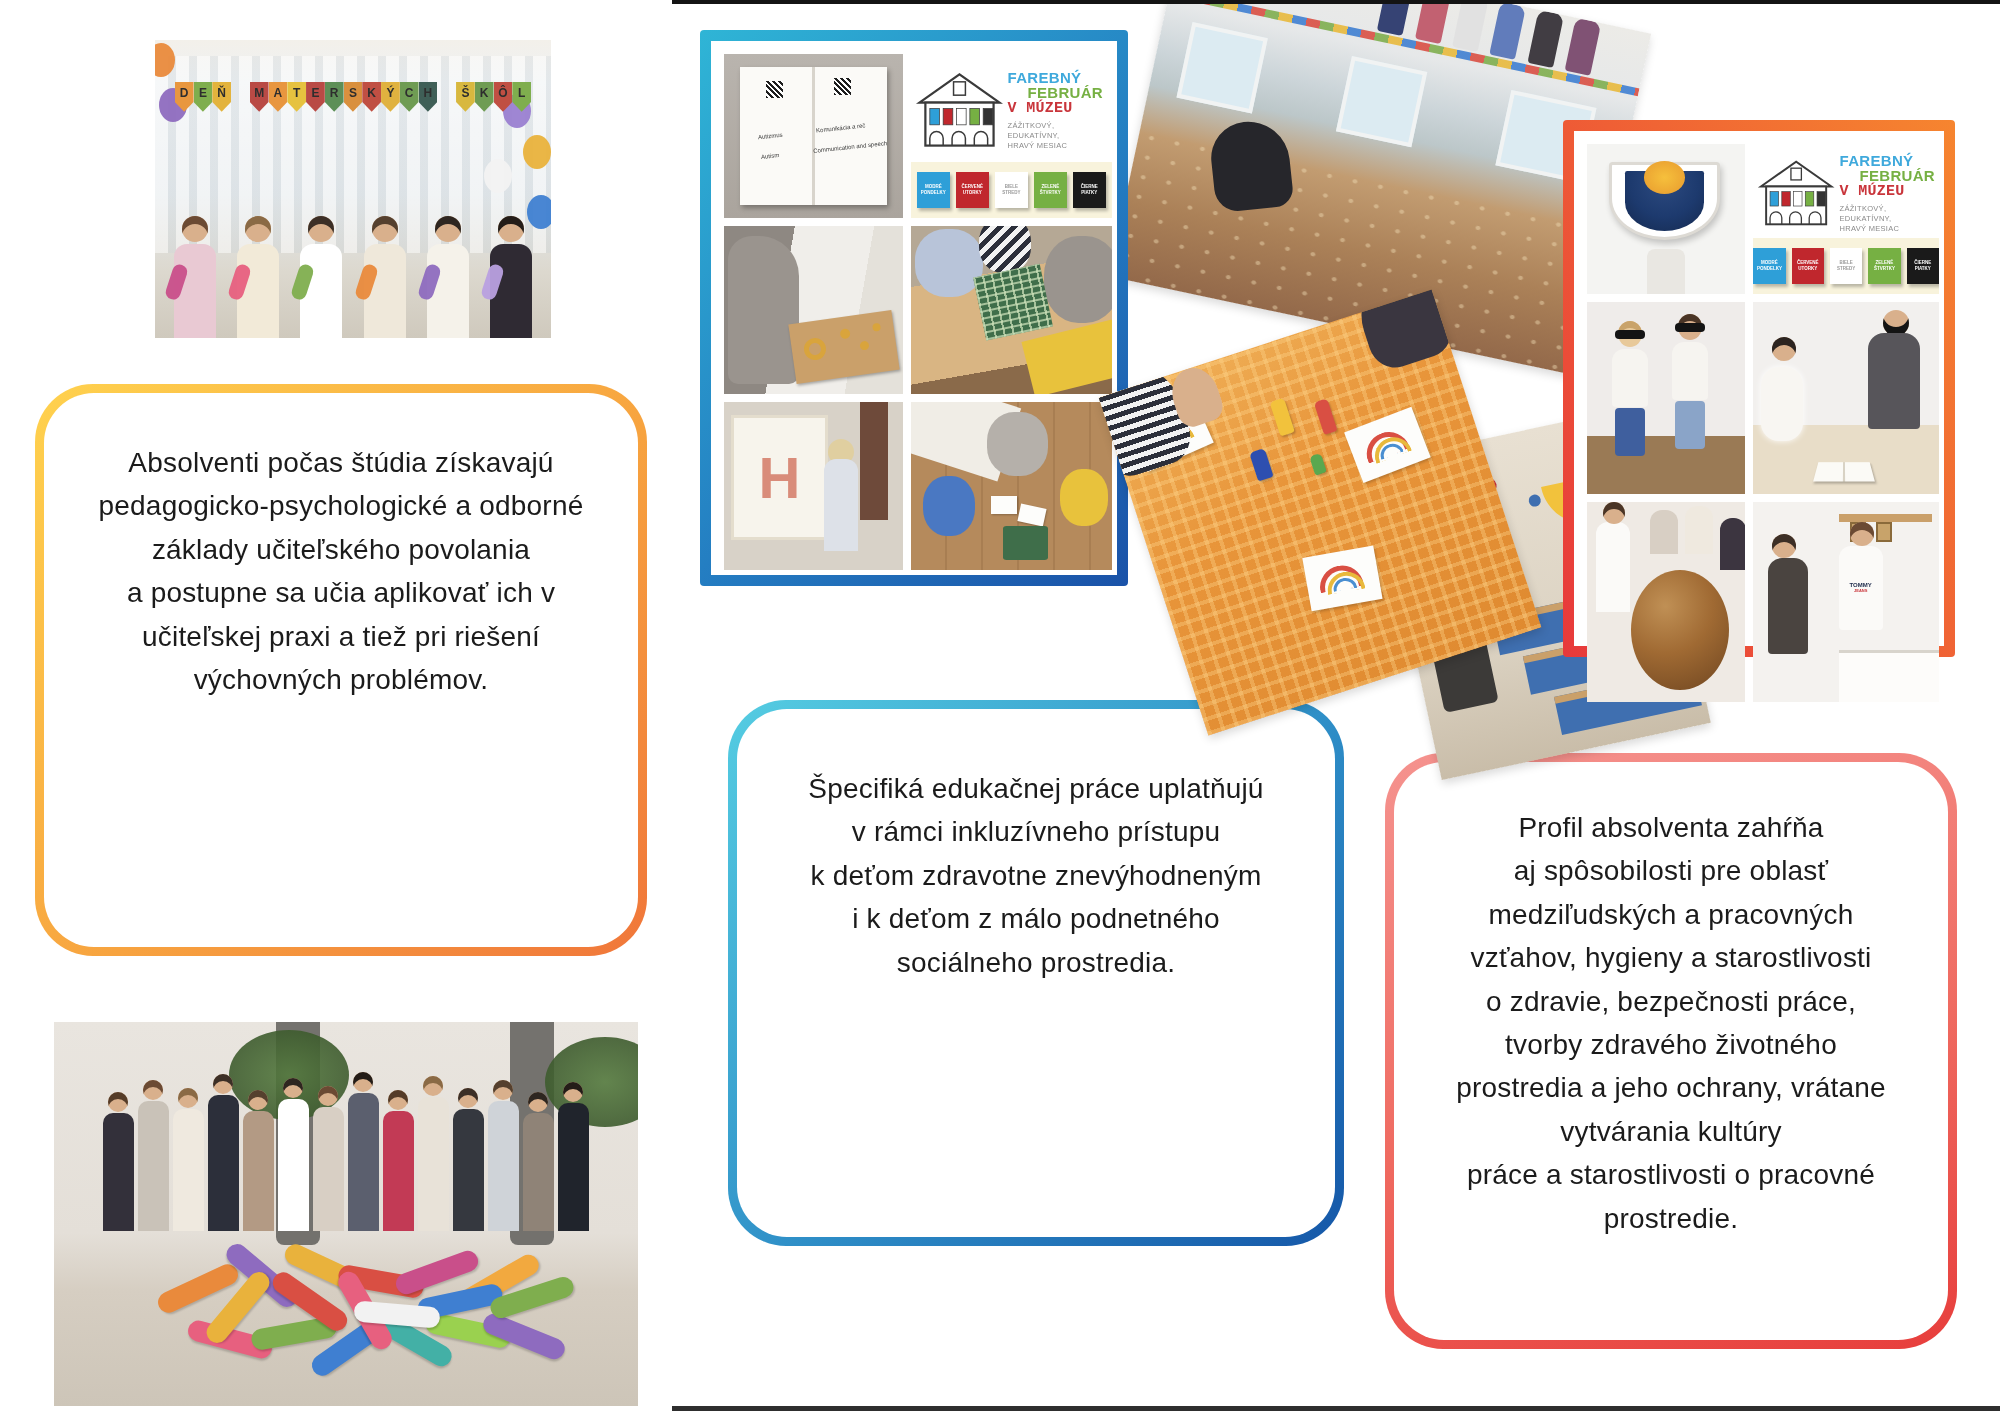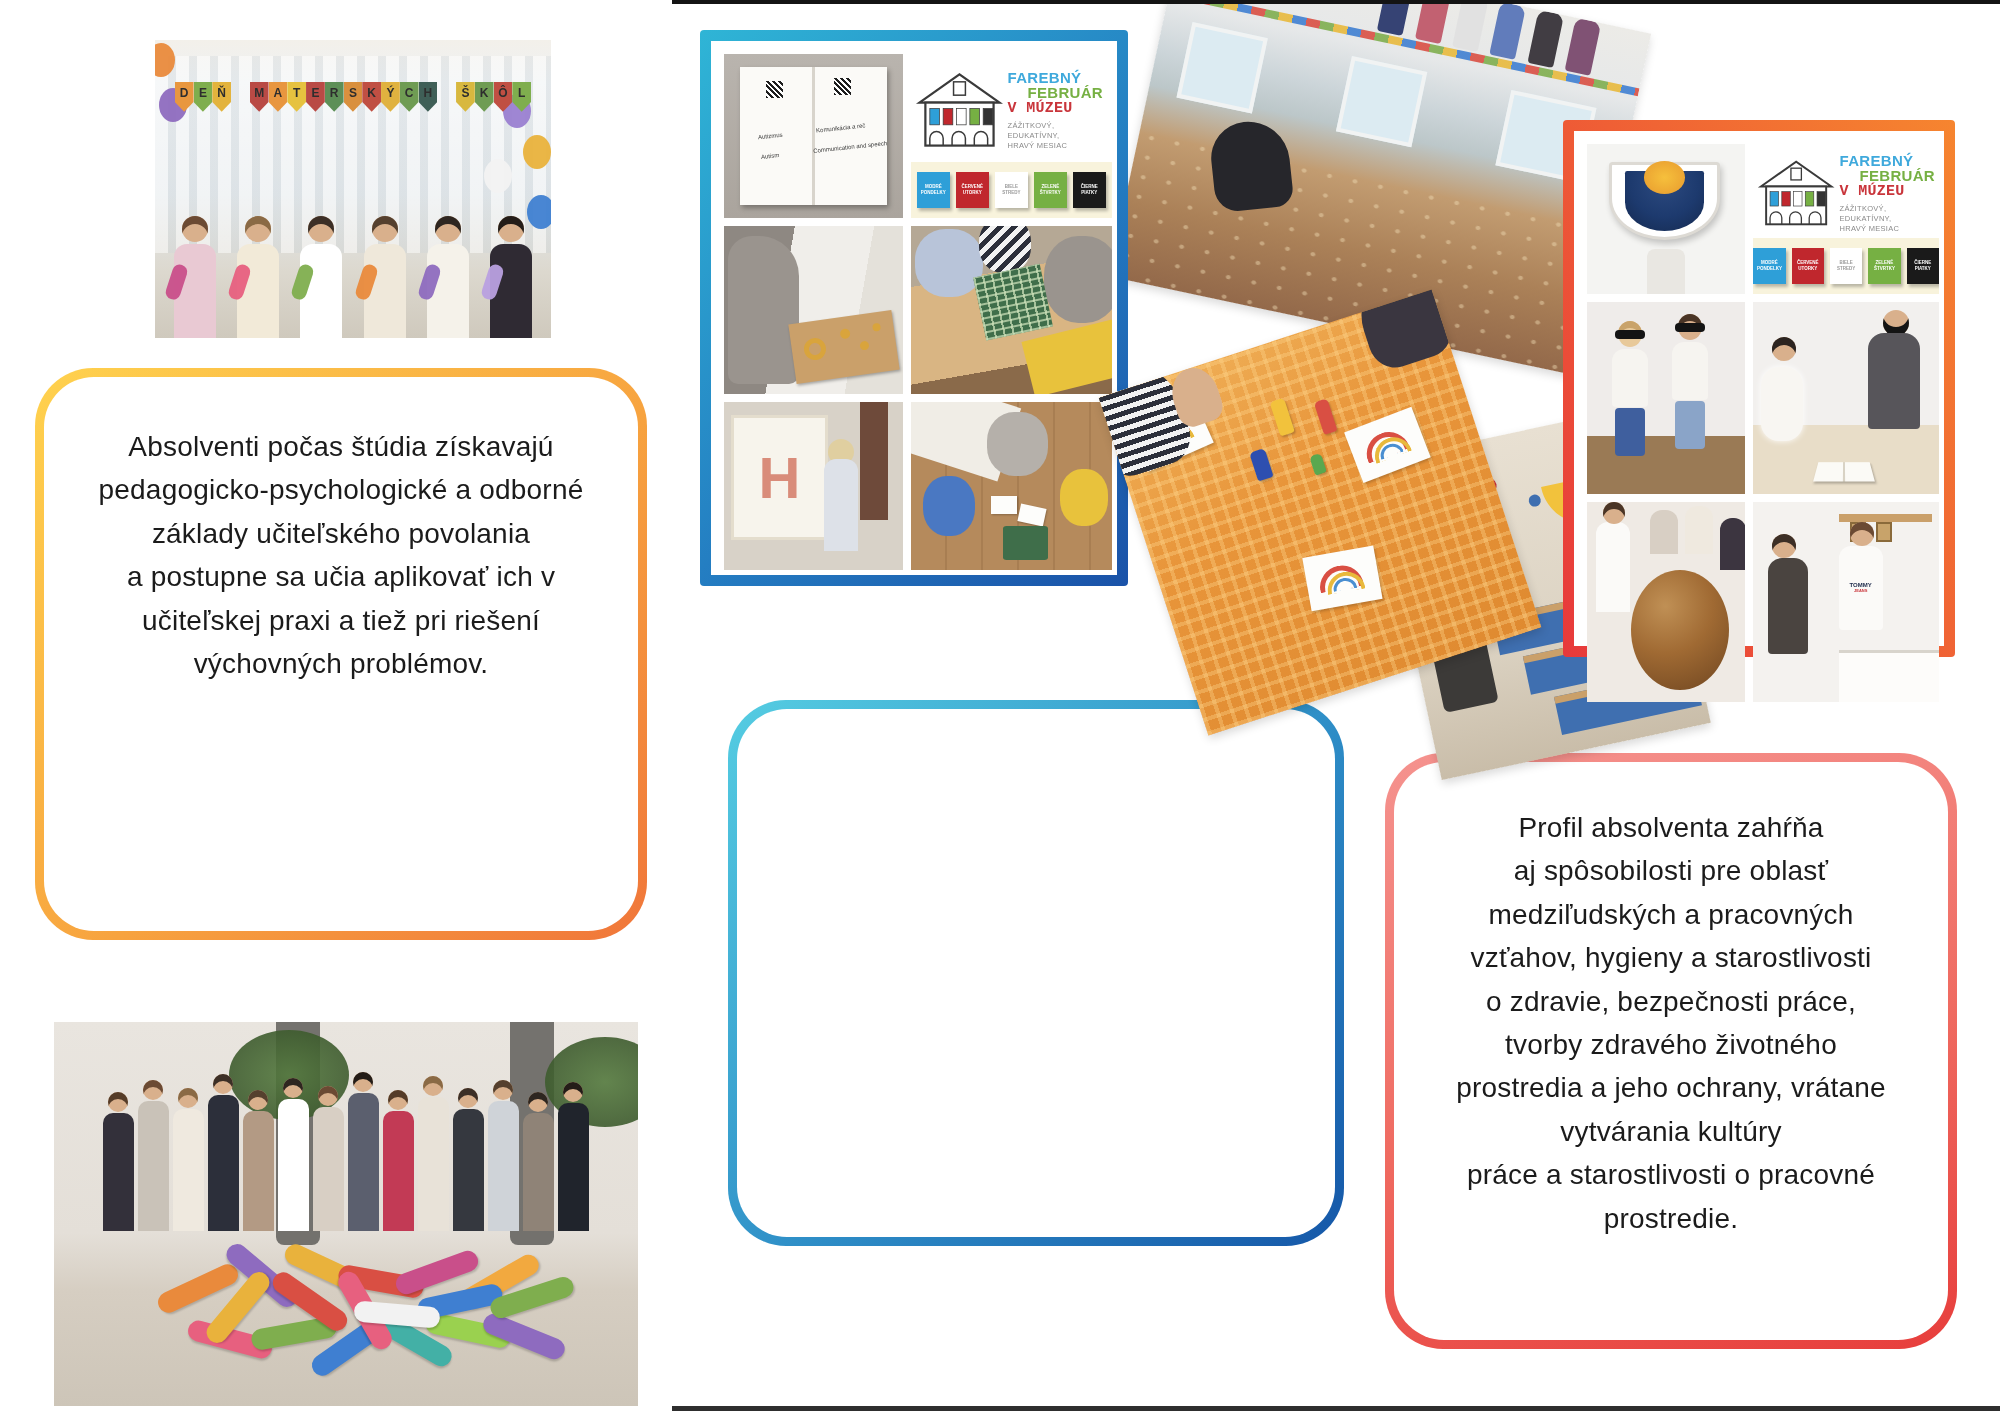--- a/index.html
+++ b/index.html
@@ -14,21 +14,21 @@
   .rule{position:absolute;left:672px;width:1328px;z-index:6;}
   .rule-top{top:0;height:4px;background:#141414;}
   .rule-bottom{top:1406px;height:5px;background:#2e2e2e;}
 
   
   .tbox{position:absolute;border-radius:58px;padding:9px;z-index:2;}
   .tbox-inner{width:100%;height:100%;background:#ffffff;border-radius:50px;
       display:flex;flex-direction:column;justify-content:flex-start;align-items:center;
       text-align:center;white-space:pre-line;}
   .tbox p{font-size:28px;line-height:1.55;letter-spacing:.2px;}
-  .tbox-yellow{left:35px;top:368px;width:612px;height:572px;
+  .tbox-yellow{left:35px;top:384px;width:612px;height:572px;
       background:linear-gradient(135deg,#ffd24e 0%,#f7a33f 55%,#f0763a 100%);}
   .tbox-yellow .tbox-inner{padding:48px 30px 0 30px;}
   .tbox-blue{left:728px;top:700px;width:616px;height:546px;
       background:linear-gradient(135deg,#55cde2 0%,#2d8cc6 55%,#1557a8 100%);}
   .tbox-blue .tbox-inner{padding:58px 26px 0 26px;}
   .tbox-pink{left:1385px;top:753px;width:572px;height:596px;
       background:linear-gradient(165deg,#f5938f 0%,#ef6a60 55%,#e73e3c 100%);}
   .tbox-pink .tbox-inner{padding:44px 26px 0 26px;}
   .gap2{margin-top:1.5em;}
 
@@ -612,20 +612,25 @@
           <i class="abs" style="left:52%;top:10%;width:24px;height:24px;border-radius:50%;background:#d9b08c;box-shadow:inset 0 8px 0 #6b4a33;"></i>
           <i class="ttable"></i>
         </div>
 
       </div>
     </div>
   </section>
 
   <section class="tbox tbox-blue">
     <div class="tbox-inner">
+      <p>Špecifiká edukačnej práce uplatňujú
+v rámci inkluzívneho prístupu
+k deťom zdravotne znevýhodneným
+i k deťom z málo podnetného
+sociálneho prostredia.</p>
     </div>
   </section>
 
   <section class="tbox tbox-pink">
     <div class="tbox-inner">
       <p>Profil absolventa zahŕňa
 aj spôsobilosti pre oblasť
 medziľudských a pracovných
 vzťahov, hygieny a starostlivosti
 o zdravie, bezpečnosti práce,

